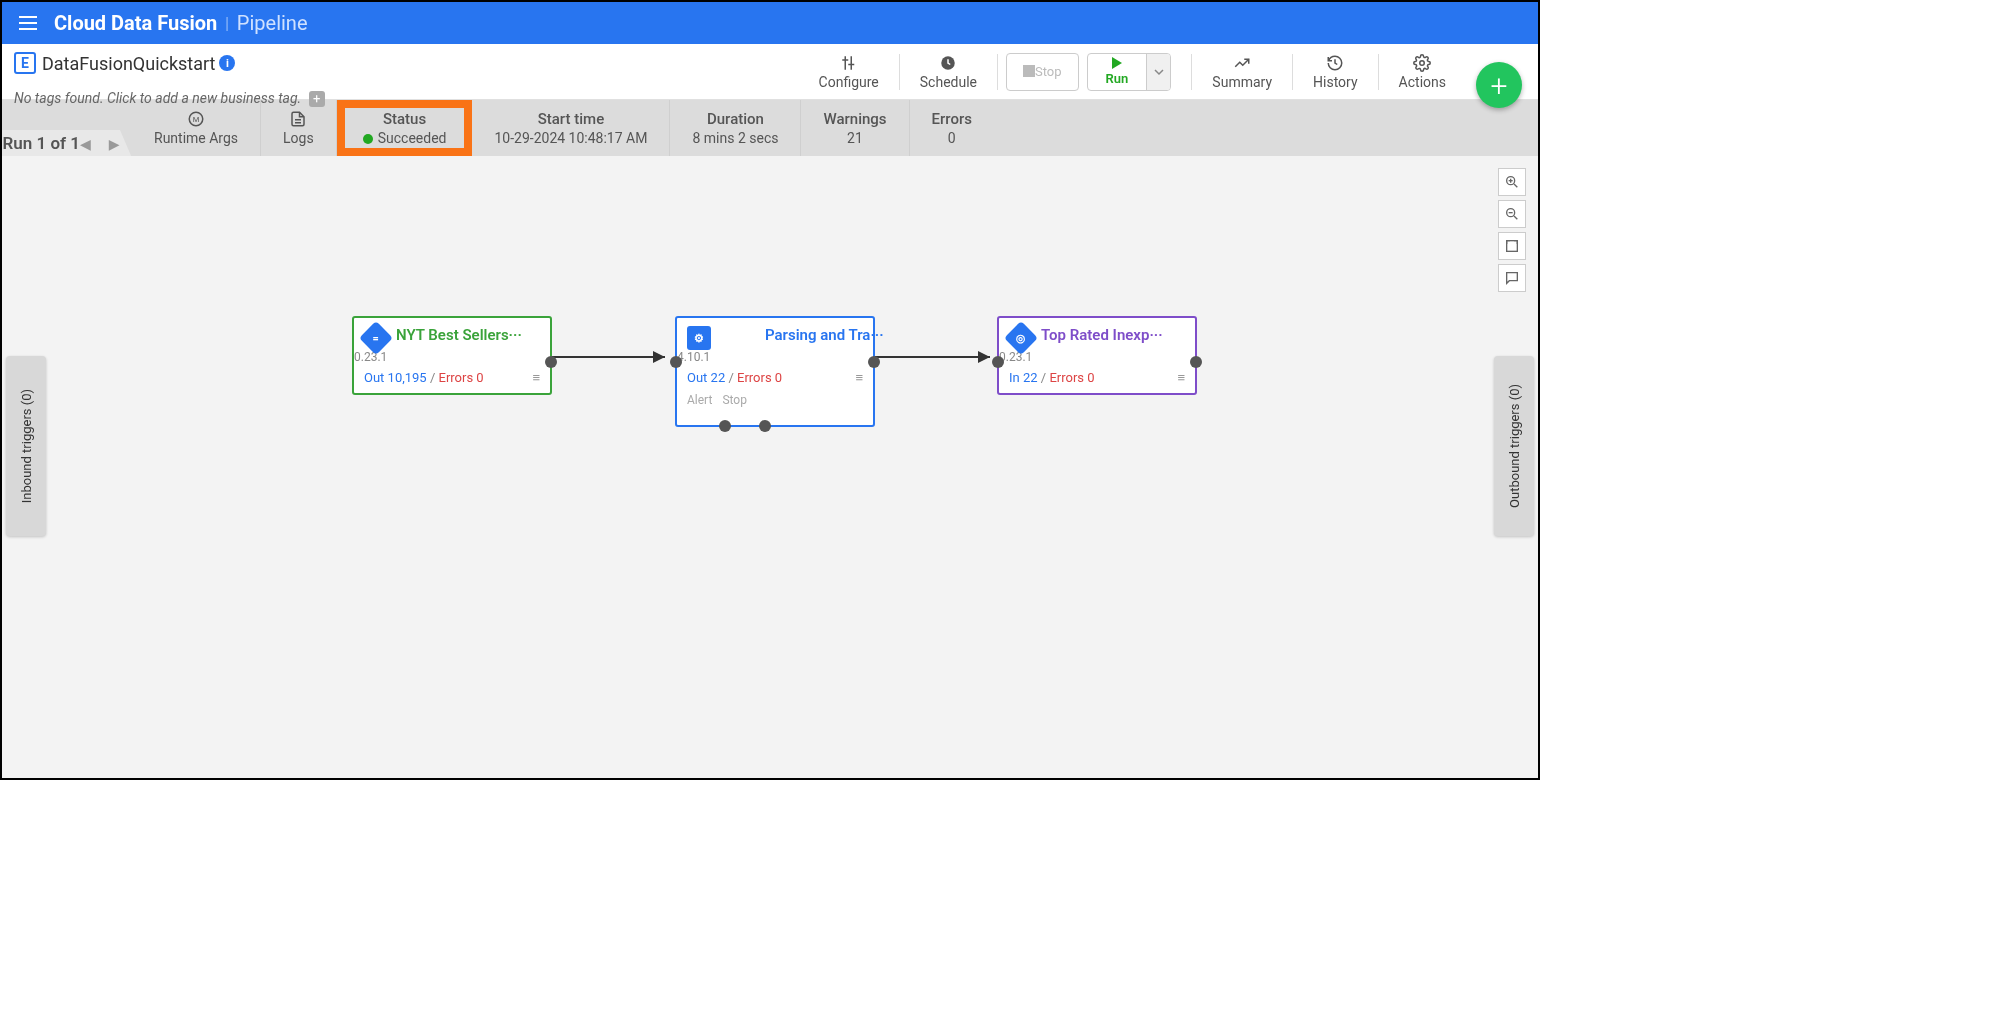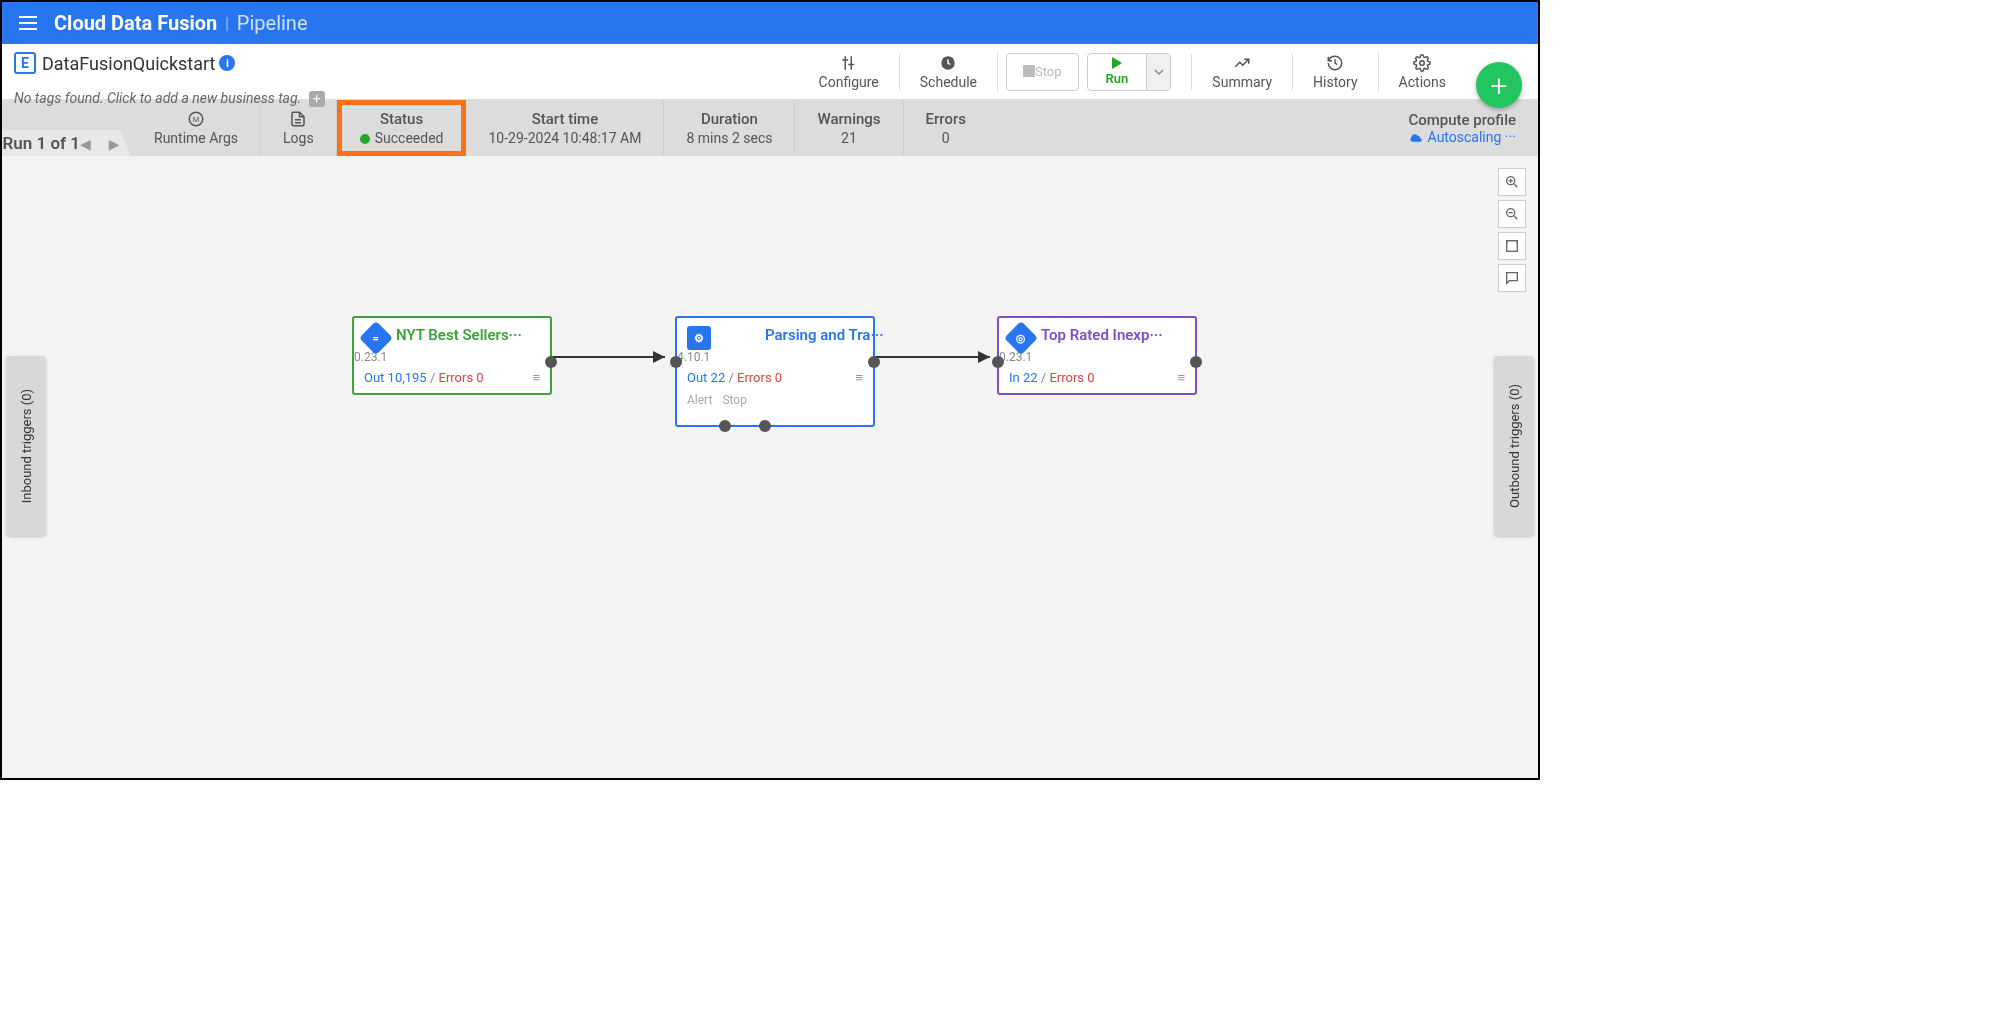--- a/index.html
+++ b/index.html
@@ -51,21 +51,21 @@
 .run-count-block { width: 118px; background: #e8e8e8; display: flex; flex-direction: row; align-items: center; justify-content: center; position: relative; margin-top: 30px; }
 .run-count-label { font-size: 17px; font-weight: 600; color: #555; }
 .run-arrows { display: flex; gap: 18px; margin-top: 2px; }
 .run-arrows span { color: #999; font-size: 14px; cursor: pointer; }
 .run-count-block::after { content: ""; position: absolute; right: -12px; top: 0; width: 0; height: 0; border-left: 12px solid #e8e8e8; border-top: 28px solid transparent; border-bottom: 28px solid transparent; }
 .rb-item { display: flex; flex-direction: column; align-items: center; justify-content: center; padding: 0 22px; border-right: 1px solid #cfcfcf; }
 .rb-item.no-border { border-right: none; }
 .rb-item .lbl { font-size: 15px; color: #555; margin-bottom: 2px; font-weight: 500; }
 .rb-item .val { font-size: 14px; color: #555; }
 .rb-item svg { width: 18px; height: 18px; margin-bottom: 2px; }
-.status-item { border: 5px solid #f97316; padding: 8px 18px; }
+.status-item { border: 8px solid #f97316; padding: 8px 18px; }
 .status-dot { width: 10px; height: 10px; border-radius: 50%; background: #22a822; display: inline-block; margin-right: 5px; vertical-align: middle; }
 .rb-spacer { flex: 1; }
 .compute-block { display: flex; flex-direction: column; align-items: center; justify-content: center; padding: 0 22px; }
 .compute-block .lbl { font-size: 15px; color: #555; font-weight: 500; }
 .compute-block .val { color: #2875f0; font-size: 14px; display: flex; align-items: center; gap: 5px; cursor: pointer; }
 
 
 .canvas { position: absolute; top: 154px; left: 0; right: 0; bottom: 0; background: #f3f3f3; }
 .zoom-controls { position: absolute; right: 12px; top: 12px; display: flex; flex-direction: column; gap: 4px; }
 .zoom-btn { width: 28px; height: 28px; border: 1px solid #ccc; background: #fff; display: flex; align-items: center; justify-content: center; cursor: pointer; color: #666; }
@@ -237,29 +237,20 @@
     </div>
     <div class="rb-item">
       <span class="lbl">Warnings</span>
       <span class="val">21</span>
     </div>
     <div class="rb-item no-border">
       <span class="lbl">Errors</span>
       <span class="val">0</span>
     </div>
     <div class="rb-spacer"></div>
-    <div class="compute-block">
-      <span class="lbl">Compute profile</span>
-      <span class="val">
-        <svg width="14" height="10" viewBox="0 0 24 16" fill="#2875f0">
-            <path d="M19 10a4 4 0 00-3.9-4A6 6 0 004 9a4 4 0 001 7h14a3 3 0 000-6z"></path>
-          </svg>
-        <span>Autoscaling ···</span>
-      </span>
-    </div>
   </div>
 
   <div class="canvas">
     <div class="zoom-controls">
       <div class="zoom-btn">
           <svg viewBox="0 0 24 24" fill="none" stroke="#666" stroke-width="2">
             <circle cx="10" cy="10" r="6"></circle>
             <line x1="15" y1="15" x2="20" y2="20"></line>
             <line x1="10" y1="7" x2="10" y2="13"></line>
             <line x1="7" y1="10" x2="13" y2="10"></line>

